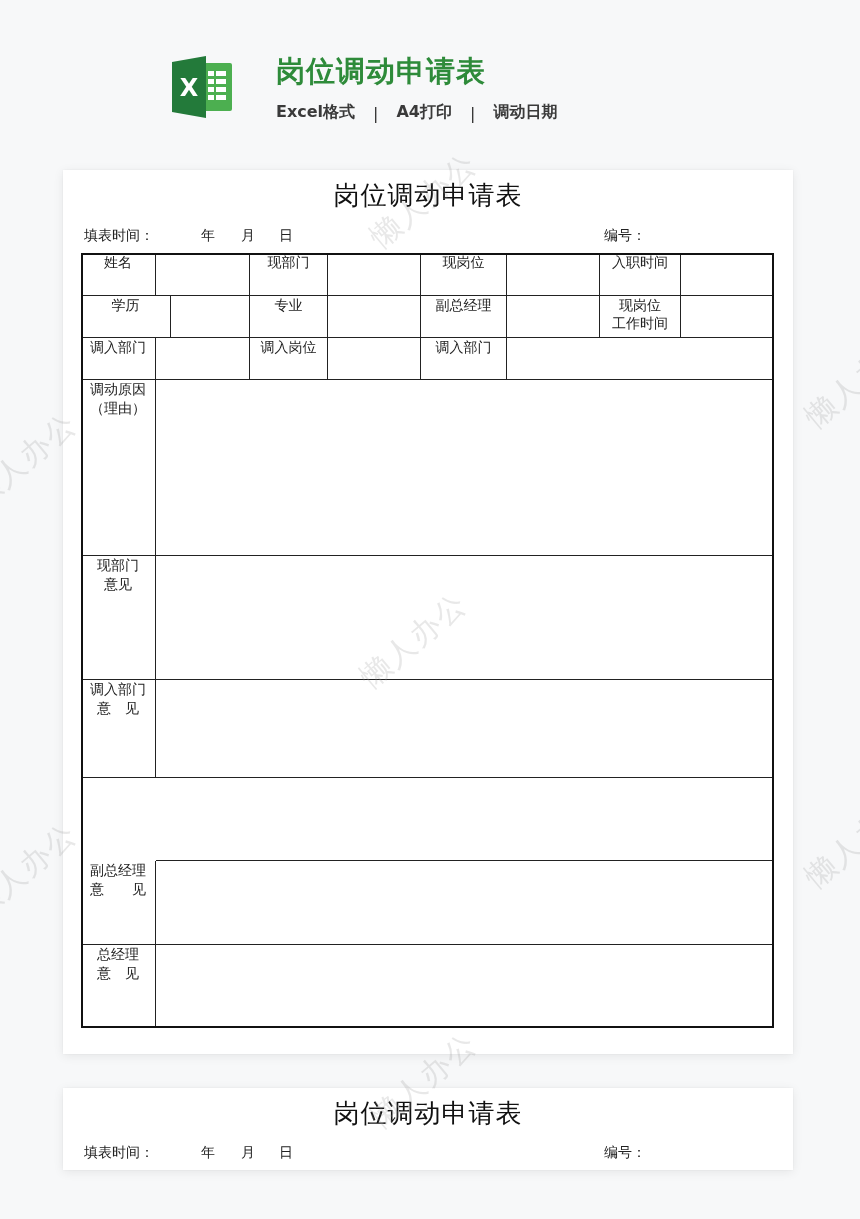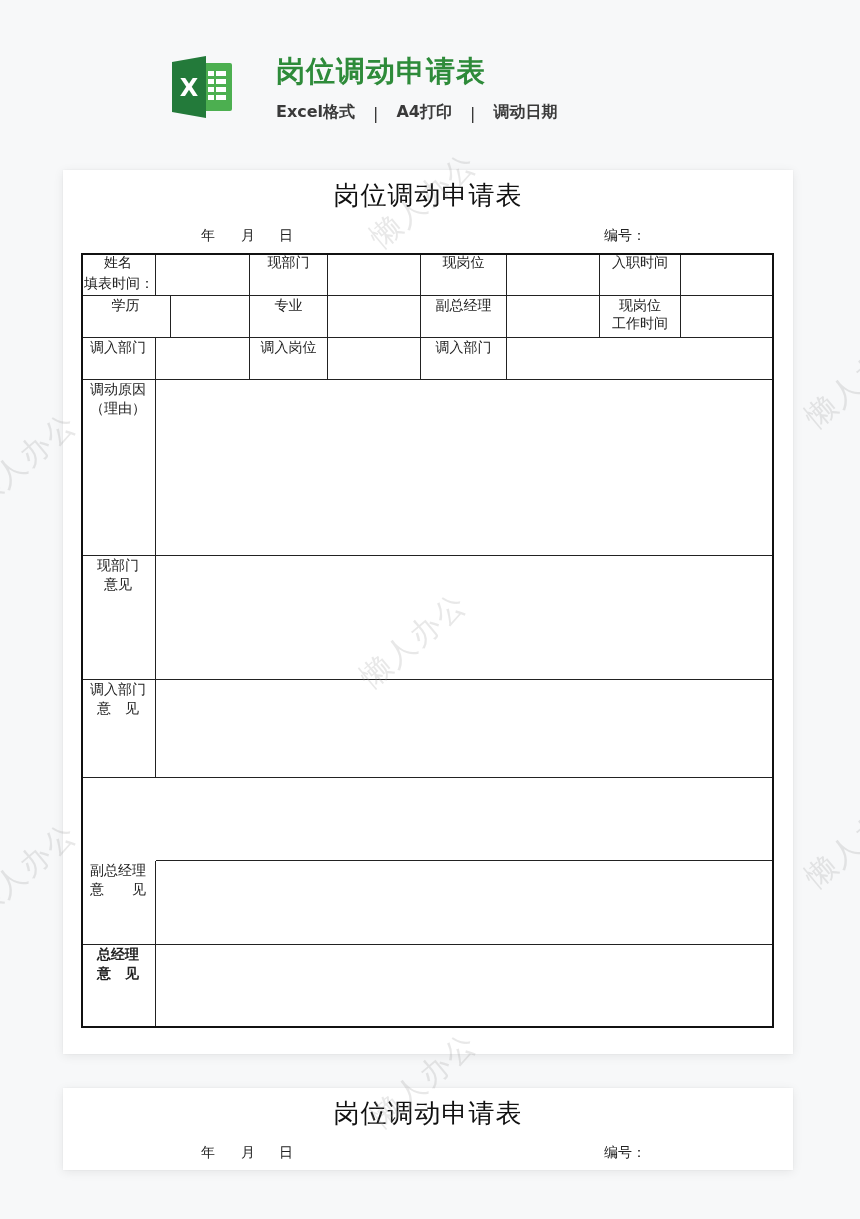--- a/index.html
+++ b/index.html
@@ -40,39 +40,39 @@
       position: absolute; left: 0; width: 730px; text-align: center;
       font-family: "DejaVu Sans", "Liberation Sans", sans-serif;
       font-size: 26px; color: #111; letter-spacing: 1px;
     }
     .card1 .doc-title { top: 8px; }
     .card2 .doc-title { top: 8px; }
 
     .meta { position: absolute; left: 0; width: 730px; font-size: 14px; color: #222; }
     .card1 .meta { top: 57px; }
     .card2 .meta { top: 56px; }
-    .meta .fill-label { position: absolute; left: 21px; margin-top: 48px; }
+    .meta .fill-label { position: absolute; left: 21px; }
     .meta .year { position: absolute; left: 138px; }
     .meta .month { position: absolute; left: 178px; }
     .meta .day { position: absolute; left: 216px; }
     .meta .serial { position: absolute; left: 541px; font-family: Liberation Mono, monospace; }
 
     
     .grid { position: absolute; left: 18px; top: 83px; width: 693px; height: 775px; }
     .outer {
       position: absolute; left: 0; top: 0; width: 693px; height: 775px;
       border: 2px solid #111; pointer-events: none;
     }
     .cell {
       position: absolute; display: flex; justify-content: center;
       text-align: center; font-size: 14px; line-height: 19px; color: #222;
       border-right: 1.3px solid #222; border-bottom: 1.3px solid #222;
     }
     .cell.lastcol { border-right: none; }
-    .cell.lastrow { border-bottom: none; font-weight: bold; }
+    .cell.lastrow { border-bottom: none; }
     .cell.value { background: transparent; }
     .cell .lbl { white-space: pre; }
 
     
     .wm {
       position: absolute; font-family: "DejaVu Serif", serif; font-size: 30px;
       color: rgba(150,150,150,0.22); transform: rotate(-40deg); white-space: nowrap;
       pointer-events: none; letter-spacing: 2px;
     }
   </style>

